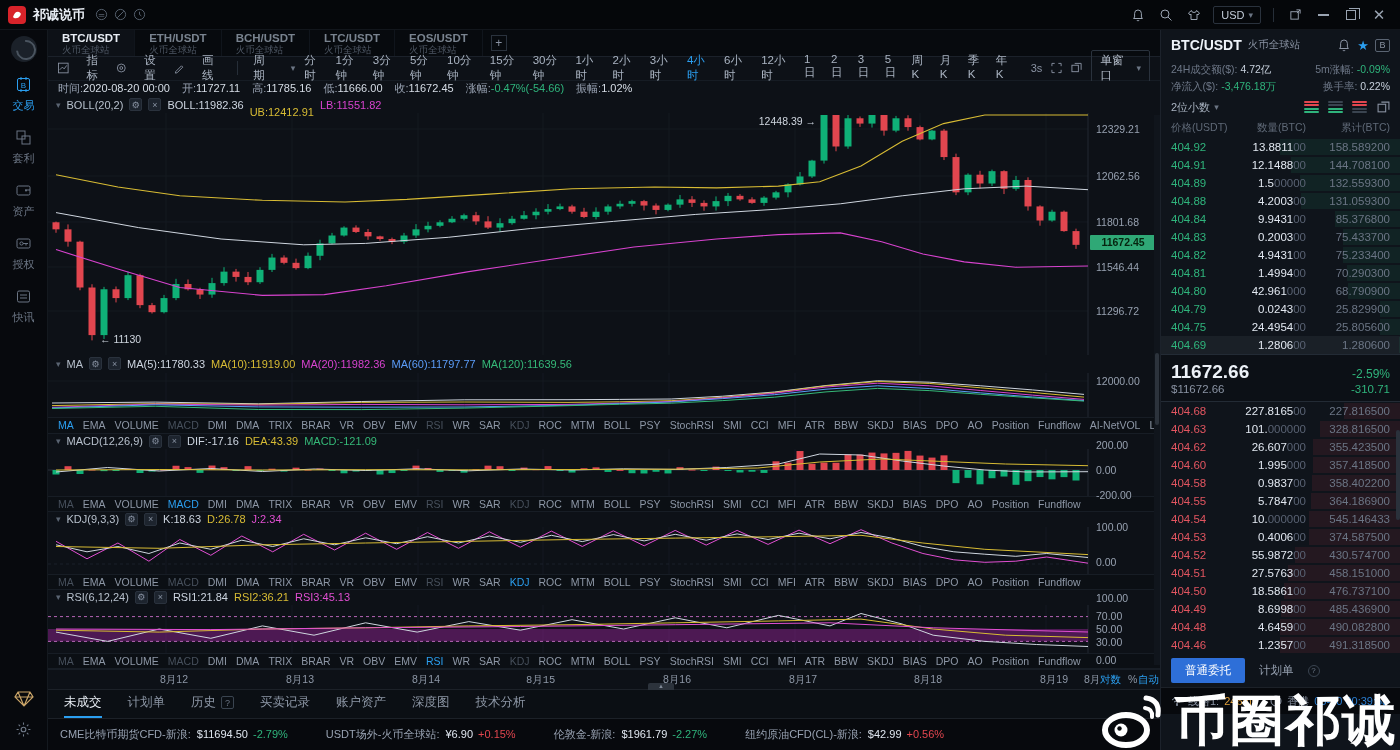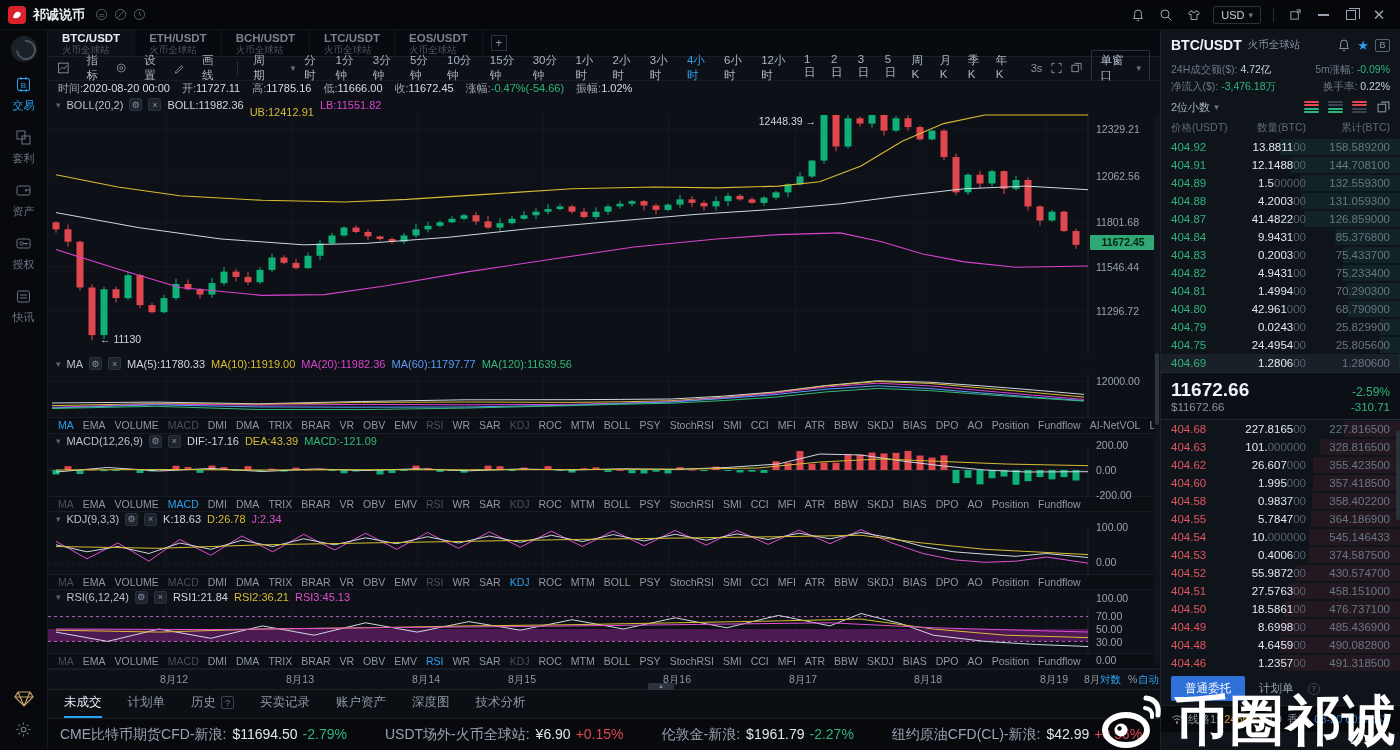--- a/index.html
+++ b/index.html
@@ -70,21 +70,21 @@
 .ylab{position:absolute;left:6px;height:13px;line-height:13px}
 .ytag{position:absolute;left:0;width:66px;background:#2fa876;color:#06240f;font-weight:bold;text-align:center;border-radius:1px;height:15px;line-height:15px}
 .vscroll{position:absolute;right:0;top:34px;width:6px;height:550px;background:#10151c}
 .vscroll .hdl{position:absolute;top:238px;left:1px;width:4px;height:72px;background:#2c333c;border-radius:2px}
 .bothdl{position:absolute;left:600px;bottom:-1px;width:26px;height:7px;background:#2c333c;border-radius:2px 2px 0 0;display:flex;align-items:center;justify-content:center;color:#818b99;font-size:6px}
 
 .bottabs{height:33px;display:flex;align-items:center;gap:26px;padding:0 16px;background:#0b0f14;border-top:1px solid #1c2128;font-size:12.5px;color:#8d97a6}
 .btab{height:100%;display:flex;align-items:center;gap:5px;cursor:pointer;border-bottom:2px solid transparent}
 .btab.active{color:#e8edf4;border-bottom-color:#2b9ff0}
 .btab .hq{width:13px;height:13px;border:1px solid #3a4450;border-radius:2px;font-size:9px;display:flex;align-items:center;justify-content:center;color:#6b7584}
-.tickerbar{height:36px;display:flex;align-items:center;gap:38px;padding:0 12px;background:#07090d;border-top:1px solid #1c2128;font-size:14px;white-space:nowrap;overflow:hidden}
+.tickerbar{height:36px;display:flex;align-items:center;gap:38px;padding:0 12px;background:#07090d;border-top:1px solid #1c2128;font-size:11px;white-space:nowrap;overflow:hidden}
 .tk .n{color:#98a2b2;margin-right:6px}
 .tk .p{color:#dfe6ef;margin-right:5px}
 .up{color:#e2464f}.dn{color:#2fb47c}
 
 .rpanel{width:240px;background:#0f141b;border-left:1px solid #1c222b;display:flex;flex-direction:column;position:relative}
 .rp-head{height:30px;display:flex;align-items:center;padding:0 10px;gap:6px}
 .rp-head .pair{font-size:14px;font-weight:bold;color:#eef3f9}
 .rp-head .exch{font-size:10.5px;color:#8a93a3}
 .rp-head .sp{flex:1}
 .rp-head svg{width:14px;height:14px}
@@ -867,21 +867,21 @@
             <span>BIAS</span>
             <span>DPO</span>
             <span>AO</span>
             <span>Position</span>
             <span>Fundflow</span>
           </div>
         <div class="xaxis" id="xaxis">
             <span style="left: 112px;">8月12</span>
             <span style="left: 238px;">8月13</span>
             <span style="left: 364px;">8月14</span>
-            <span style="left: 460px;">8月15</span>
+            <span style="left: 478px; font-family: Liberation Mono, monospace;">8月15</span>
             <span style="left: 615px;">8月16</span>
             <span style="left: 741px;">8月17</span>
             <span style="left: 866px;">8月18</span>
             <span style="left: 992px;">8月19</span>
             <span style="left: 1036px;">8月</span>
             <span class="ctl" style="left: 1052px;">对数</span>
             <span class="pct" style="left: 1080px;">%</span>
             <span class="ctl" style="left: 1090px;">自动</span>
           </div>
         <div class="yaxis" id="yaxis">
@@ -1010,26 +1010,20 @@
             <span class="qt">1.5<span class="z">00000</span></span>
             <span class="cm">132.559300</span>
           </div>
           <div class="obrow">
             <div class="depth" style="width: 99.1689px; background: rgba(35, 177, 119, 0.1);"></div>
             <span class="pr askp">404.88</span>
             <span class="qt">4.2003<span class="z">00</span></span>
             <span class="cm">131.059300</span>
           </div>
           <div class="obrow">
-            <div class="depth" style="width: 95.9906px; background: rgba(35, 177, 119, 0.1);"></div>
-            <span class="pr askp">404.87</span>
-            <span class="qt">41.4822<span class="z">00</span></span>
-            <span class="cm">126.859000</span>
-          </div>
-          <div class="obrow">
             <div class="depth" style="width: 64.6022px; background: rgba(35, 177, 119, 0.1);"></div>
             <span class="pr askp">404.84</span>
             <span class="qt">9.9431<span class="z">00</span></span>
             <span class="cm">85.376800</span>
           </div>
           <div class="obrow">
             <div class="depth" style="width: 57.0786px; background: rgba(35, 177, 119, 0.1);"></div>
             <span class="pr askp">404.83</span>
             <span class="qt">0.2003<span class="z">00</span></span>
             <span class="cm">75.433700</span>

